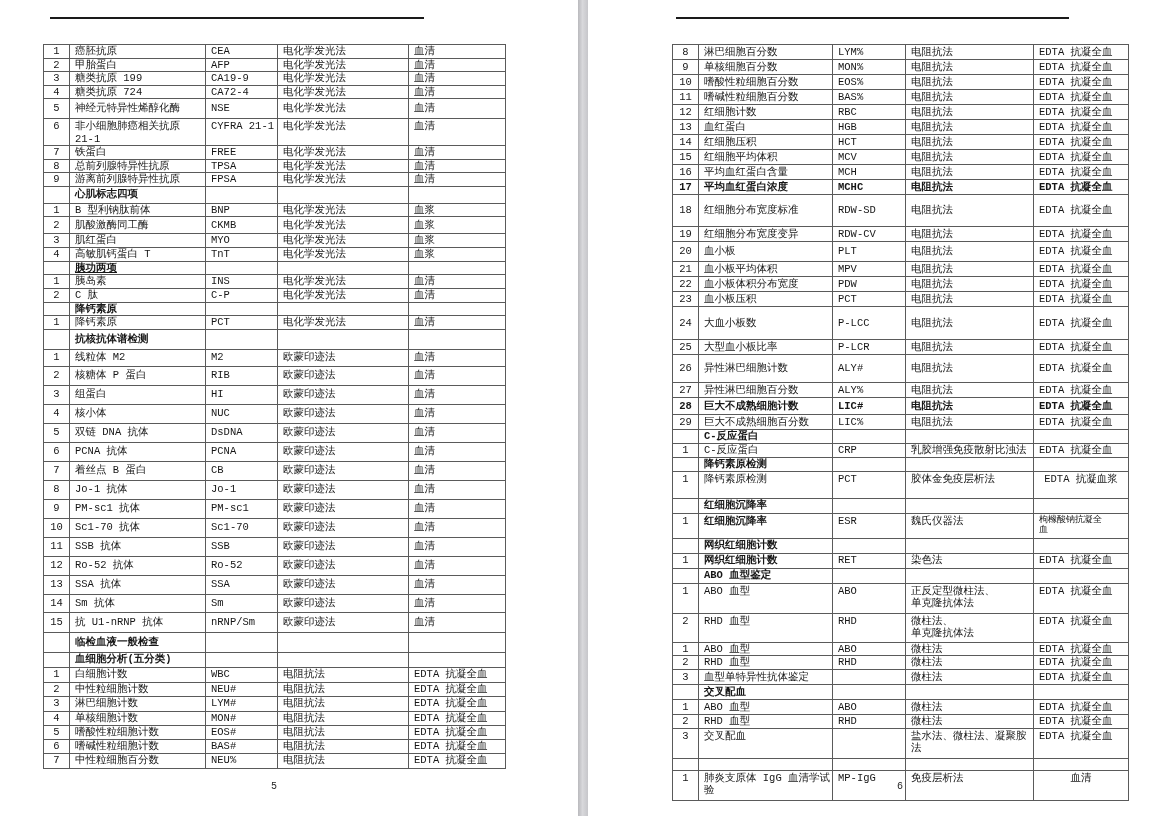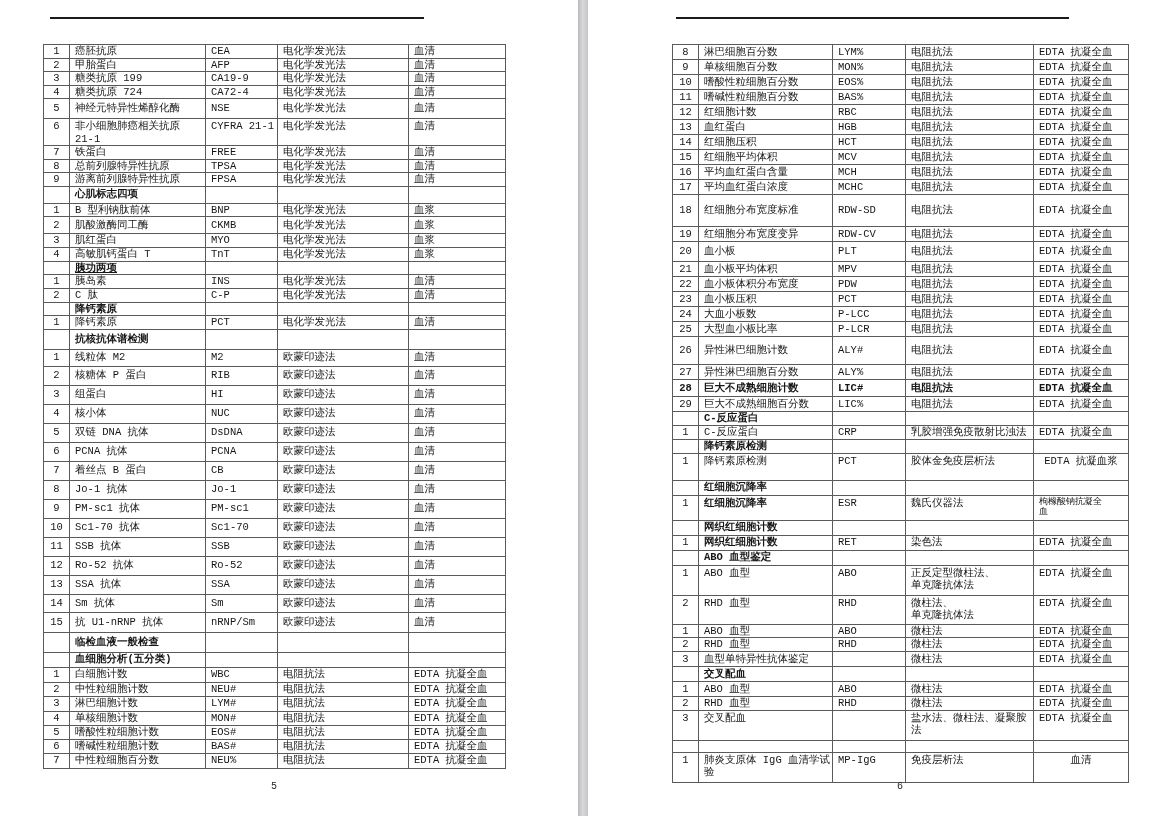--- a/index.html
+++ b/index.html
@@ -452,21 +452,21 @@
             <td class="c-method">电阻抗法</td>
             <td class="c-sample">EDTA 抗凝全血</td>
           </tr>
           <tr style="height: 15px;">
             <td class="c-num">16</td>
             <td class="c-name">平均血红蛋白含量</td>
             <td class="c-code">MCH</td>
             <td class="c-method">电阻抗法</td>
             <td class="c-sample">EDTA 抗凝全血</td>
           </tr>
-          <tr style="height: 15px;">
+          <tr style="height: 15px; font-weight: bold;">
             <td class="c-num">17</td>
             <td class="c-name">平均血红蛋白浓度</td>
             <td class="c-code">MCHC</td>
             <td class="c-method">电阻抗法</td>
             <td class="c-sample">EDTA 抗凝全血</td>
           </tr>
           <tr style="height: 32px;">
             <td class="c-num">18</td>
             <td class="c-name">红细胞分布宽度标准</td>
             <td class="c-code">RDW-SD</td>
@@ -501,21 +501,21 @@
             <td class="c-method">电阻抗法</td>
             <td class="c-sample">EDTA 抗凝全血</td>
           </tr>
           <tr style="height: 15px;">
             <td class="c-num">23</td>
             <td class="c-name">血小板压积</td>
             <td class="c-code">PCT</td>
             <td class="c-method">电阻抗法</td>
             <td class="c-sample">EDTA 抗凝全血</td>
           </tr>
-          <tr style="height: 15px; margin-top: 12px;">
+          <tr style="height: 33px; margin-top: 12px;">
             <td class="c-num">24</td>
             <td class="c-name">大血小板数</td>
             <td class="c-code">P-LCC</td>
             <td class="c-method">电阻抗法</td>
             <td class="c-sample">EDTA 抗凝全血</td>
           </tr>
           <tr style="height: 15px;">
             <td class="c-num">25</td>
             <td class="c-name">大型血小板比率</td>
             <td class="c-code">P-LCR</td>

